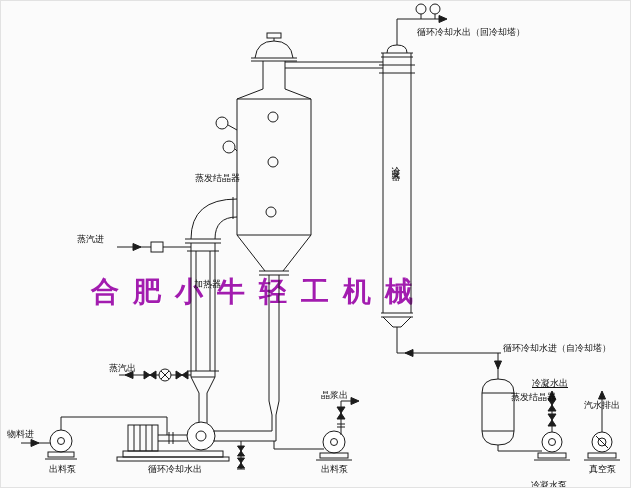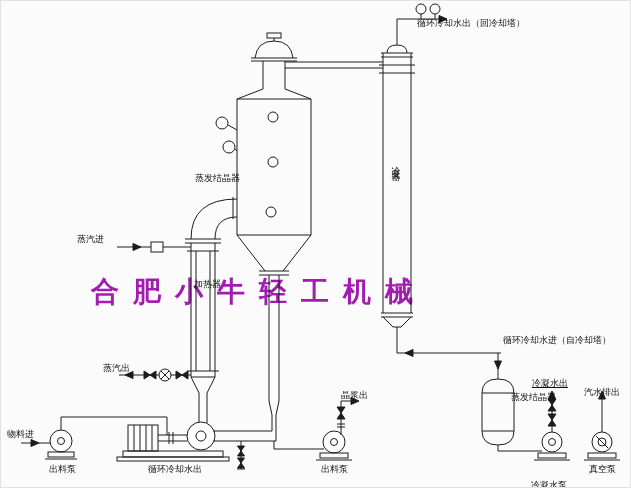--- a/index.html
+++ b/index.html
@@ -270,27 +270,27 @@
 
     </g>
   </svg>
 
   <div class="lbl" style="left:194px;top:172px;">蒸发结晶器</div>
   <div class="lbl vlabel" style="left:390px;top:158px;">冷凝器</div>
   <div class="lbl" style="left:193px;top:278px;">加热器</div>
   <div class="lbl" style="left:510px;top:391px;">蒸发结晶器</div>
 
   <div class="lbl" style="left:76px;top:233px;">蒸汽进</div>
-  <div class="lbl" style="left:102px;top:362px;">蒸汽出</div>
+  <div class="lbl" style="left:108px;top:362px;">蒸汽出</div>
   <div class="lbl" style="left:6px;top:428px;">物料进</div>
-  <div class="lbl" style="left:320px;top:389px;margin-left:20px;">晶浆出</div>
-  <div class="lbl" style="left:416px;top:17px;">循环冷却水出（回冷却塔）</div>
-  <div class="lbl" style="left:502px;top:334px;">循环冷却水进（自冷却塔）</div>
+  <div class="lbl" style="left:320px;top:389px;">晶浆出</div>
+  <div class="lbl" style="left:416px;top:26px;">循环冷却水出（回冷却塔）</div>
+  <div class="lbl" style="left:502px;top:342px;">循环冷却水进（自冷却塔）</div>
   <div class="lbl" style="left:531px;top:377px;text-decoration:underline;">冷凝水出</div>
-  <div class="lbl" style="left:583px;top:386px;">汽水排出</div>
+  <div class="lbl" style="left:583px;top:399px;">汽水排出</div>
 
   <div class="lbl" style="left:48px;top:463px;">出料泵</div>
   <div class="lbl" style="left:147px;top:463px;">循环冷却水出</div>
   <div class="lbl" style="left:320px;top:463px;">出料泵</div>
   <div class="lbl" style="left:530px;top:463px;margin-top:16px;">冷凝水泵</div>
   <div class="lbl" style="left:588px;top:463px;">真空泵</div>
 
 </div>
 
 </body></html>

